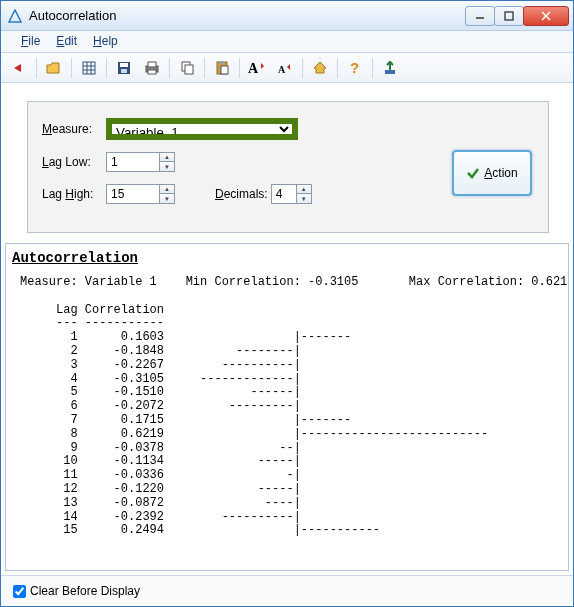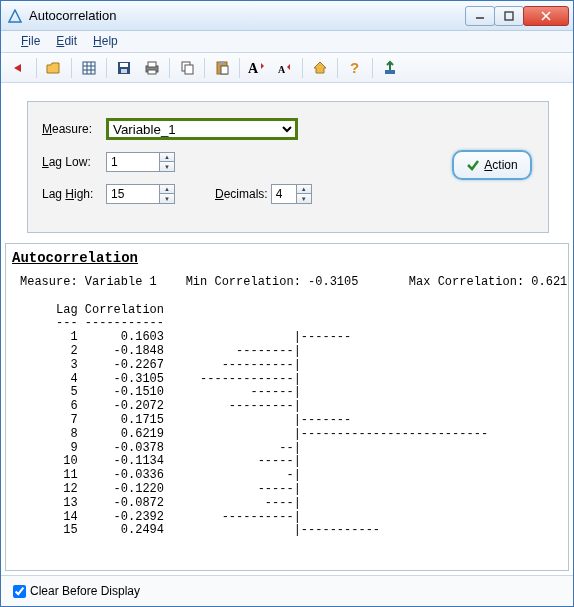--- a/index.html
+++ b/index.html
@@ -104,21 +104,21 @@
   .row {
     display:flex;
     align-items:center;
     margin-bottom:12px;
   }
   .row:last-child { margin-bottom:0; }
   .lbl { width:64px; }
   .lbl u { text-decoration: underline; }
   select.combo {
     width:192px; height:22px;
-    border:3px solid #4d7c0f;
+    border:6px solid #4d7c0f;
     background:#fff;
   }
   .numbox {
     display:flex;align-items:center;
   }
   .numbox input {
     width:54px; height:20px;
     border:1px solid #8b9aaa;
     padding:1px 4px;
     font-size:12px;
@@ -134,23 +134,23 @@
     width:14px;height:9px;
     background:linear-gradient(to bottom,#fbfcfe,#e4ebf3);
     display:flex;align-items:center;justify-content:center;
     font-size:6px;color:#444;
   }
   .spinners div:first-child { border-bottom:1px solid #8b9aaa; }
   .deci-lbl { margin-left:40px; margin-right:3px; }
   .action-btn {
     position:absolute;
     right:16px; top:48px;
-    width:80px;height:30px;
+    width:80px;height:46px;
     border:2px solid #5fa8d8;
-    border-radius:10px;
+    border-radius:4px;
     background:linear-gradient(to bottom,#fbfdff,#e7f0f8);
     display:flex;align-items:center;justify-content:center;
     gap:4px;
     box-shadow:0 0 3px rgba(60,140,200,0.5);
   }
   .action-btn span u { text-decoration:underline; }
   
   .output-wrap {
     flex:1;
     margin:0 4px 4px 4px;

